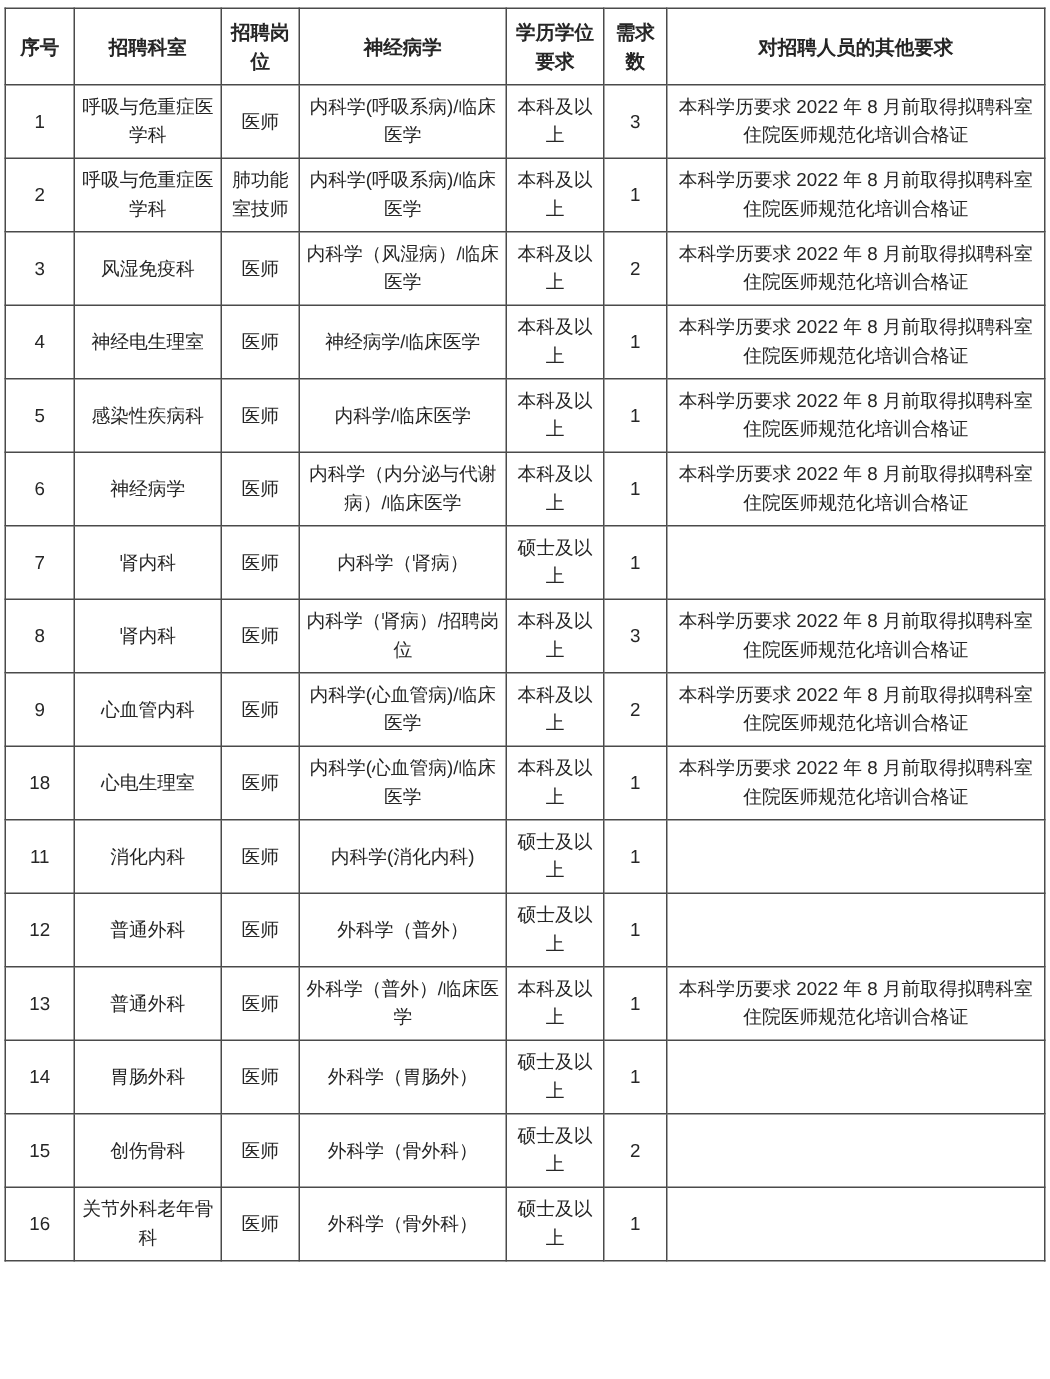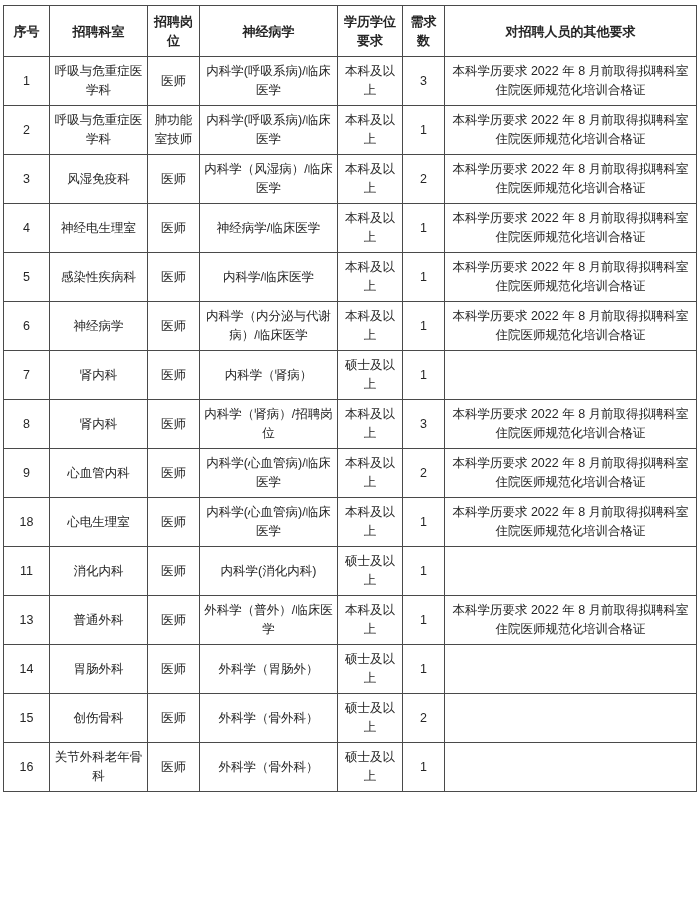--- a/index.html
+++ b/index.html
@@ -169,20 +169,29 @@
         <tr>
           <td class="cell-no">11</td>
           <td class="cell-dept">消化内科</td>
           <td class="cell-post">医师</td>
           <td class="cell-major">内科学(消化内科)</td>
           <td class="cell-degree">硕士及以上</td>
           <td class="cell-count">1</td>
           <td class="cell-other"></td>
         </tr>
         <tr>
+          <td class="cell-no">12</td>
+          <td class="cell-dept">普通外科</td>
+          <td class="cell-post">医师</td>
+          <td class="cell-major">外科学（普外）</td>
+          <td class="cell-degree">硕士及以上</td>
+          <td class="cell-count">1</td>
+          <td class="cell-other"></td>
+        </tr>
+        <tr>
           <td class="cell-no">13</td>
           <td class="cell-dept">普通外科</td>
           <td class="cell-post">医师</td>
           <td class="cell-major">外科学（普外）/临床医学</td>
           <td class="cell-degree">本科及以上</td>
           <td class="cell-count">1</td>
           <td class="cell-other">本科学历要求 2022 年 8 月前取得拟聘科室住院医师规范化培训合格证</td>
         </tr>
         <tr>
           <td class="cell-no">14</td>

